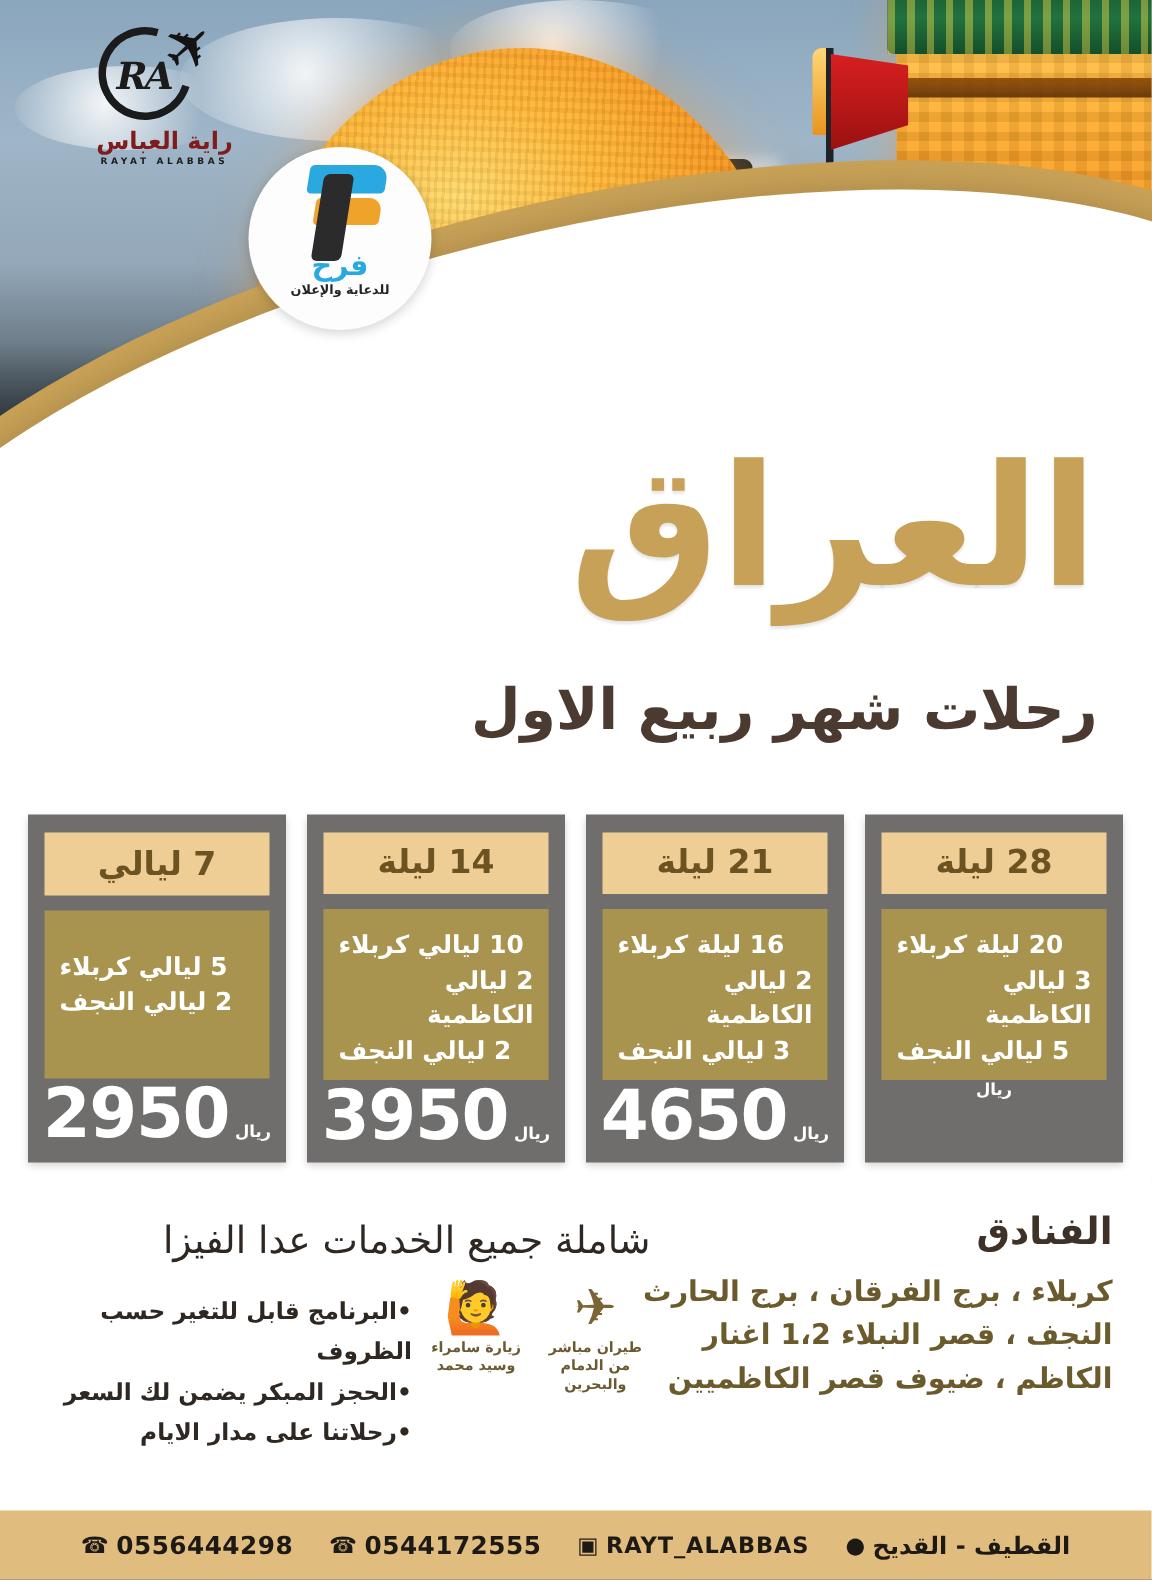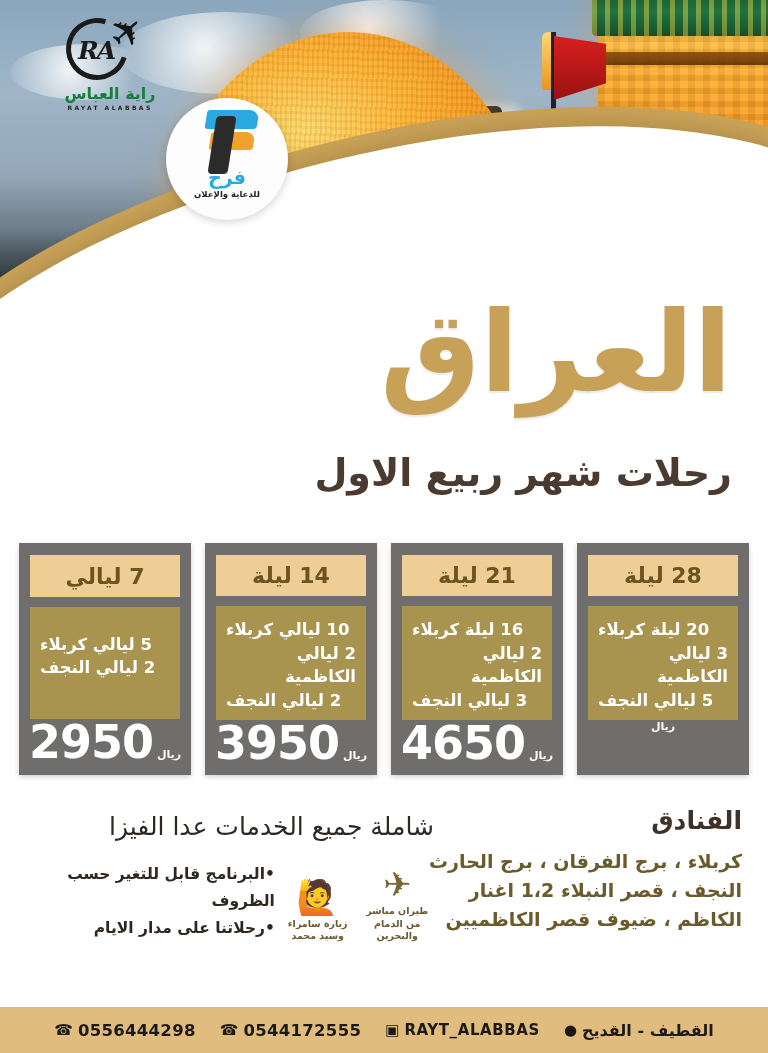--- a/index.html
+++ b/index.html
@@ -156,21 +156,21 @@
     transform:rotate(-28deg);
   }
   .logoMark .ra{
     position:absolute; left:20px; top:24px; font-family:"DejaVu Serif", serif;
     font-size:25px; font-style:italic; color:#1b1b1b; letter-spacing:-2px; font-weight:700;
   }
   .logoMark .plane{
     position:absolute; left:52px; top:0px; font-size:40px; color:#141414; line-height:1;
     transform:rotate(-42deg);
   }
-  .logoAr{ font-size:16px; font-weight:700; color:#15803d; margin-top:-2px; letter-spacing:0; }
+  .logoAr{ font-size:16px; font-weight:700; color:#7f1d1d; margin-top:-2px; letter-spacing:0; }
   .logoEn{ font-size:6px; letter-spacing:2.4px; color:#1d1d1d; margin-top:1px; font-weight:700; }
 
   .logoFarah{
     position:absolute; left:166px; top:98px; width:122px; height:122px; border-radius:50%;
     background:#fdfdfd; z-index:41; box-shadow:0 2px 8px rgba(0,0,0,.18);
     display:flex; flex-direction:column; align-items:center; justify-content:flex-start;
     padding-top:12px;
   }
   .fMark{ position:relative; width:62px; height:64px; }
   .fTop{ position:absolute; left:10px; top:0; width:52px; height:19px;
@@ -229,21 +229,21 @@
   .hotels{
     position:absolute; right:26px; top:806px; width:360px; z-index:46; text-align:right;
   }
   .hotelsTitle{ font-size:25px; font-weight:700; color:#3d3128; margin-bottom:12px; }
   .hotelsLine{ font-size:19px; font-weight:700; color:#6b5a2c; line-height:1.52; }
 
   .services{
     position:absolute; left:14px; top:812px; width:420px; z-index:46; text-align:right;
   }
   .servTitle{ font-size:25px; font-weight:400; color:#2f2822; text-align:right; padding-left:0; }
-  .servRow{ display:flex; flex-direction:row-reverse; align-items:flex-end; margin-top:14px; gap:6px; }
+  .servRow{ display:flex; flex-direction:row-reverse; align-items:flex-start; margin-top:14px; gap:6px; }
   .bullets{ flex:1 1 auto; text-align:right; padding-top:6px; }
   .bullet{ font-size:15.5px; font-weight:700; color:#2f2822; line-height:1.75; }
   .iconCol{ width:78px; text-align:center; }
   .iconGlyph{ font-size:34px; color:#7a6534; line-height:1; }
   .iconCap{ font-size:9.5px; font-weight:700; color:#6a5a30; line-height:1.3; margin-top:4px; }
 
   
   .footer{
     position:absolute; left:0; bottom:0; width:768px; height:46px; z-index:50;
     background:#e0bd7f;
@@ -379,20 +379,21 @@
     <div class="hotelsLine">كربلاء ، برج الفرقان ، برج الحارث</div>
     <div class="hotelsLine">النجف ، قصر النبلاء 1،2 اغنار</div>
     <div class="hotelsLine">الكاظم ، ضيوف قصر الكاظميين</div>
   </div>
 
   <div class="services">
     <div class="servTitle">شاملة جميع الخدمات عدا الفيزا</div>
     <div class="servRow">
       <div class="bullets">
         <div class="bullet">•البرنامج قابل للتغير حسب الظروف</div>
+        <div class="bullet">•الحجز المبكر يضمن لك السعر</div>
         <div class="bullet">•رحلاتنا على مدار الايام</div>
       </div>
       <div class="iconCol">
         <div class="iconGlyph">🙋</div>
         <div class="iconCap">زيارة سامراء وسيد محمد</div>
       </div>
       <div class="iconCol">
         <div class="iconGlyph">✈</div>
         <div class="iconCap">طيران مباشر من الدمام والبحرين</div>
       </div>

